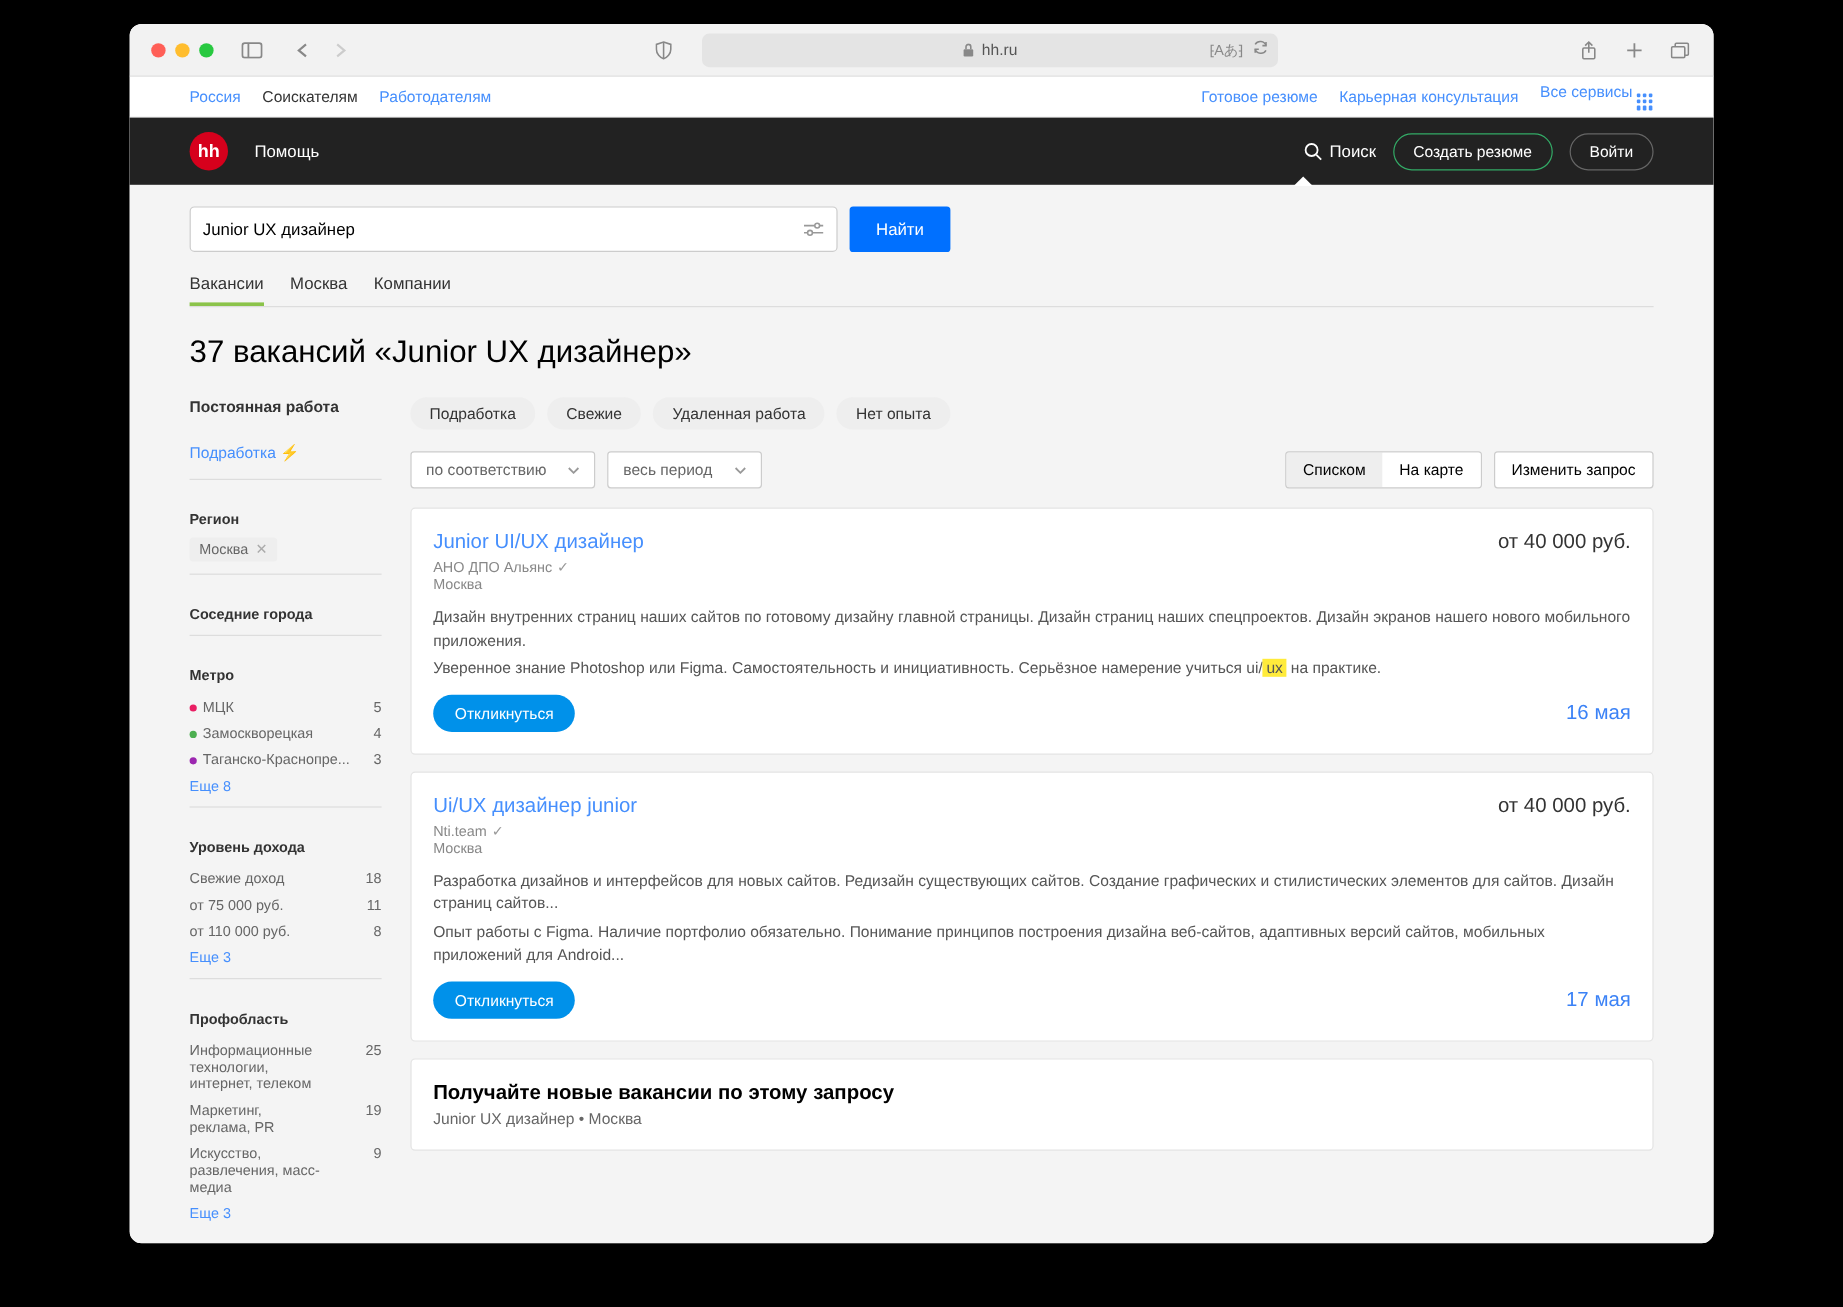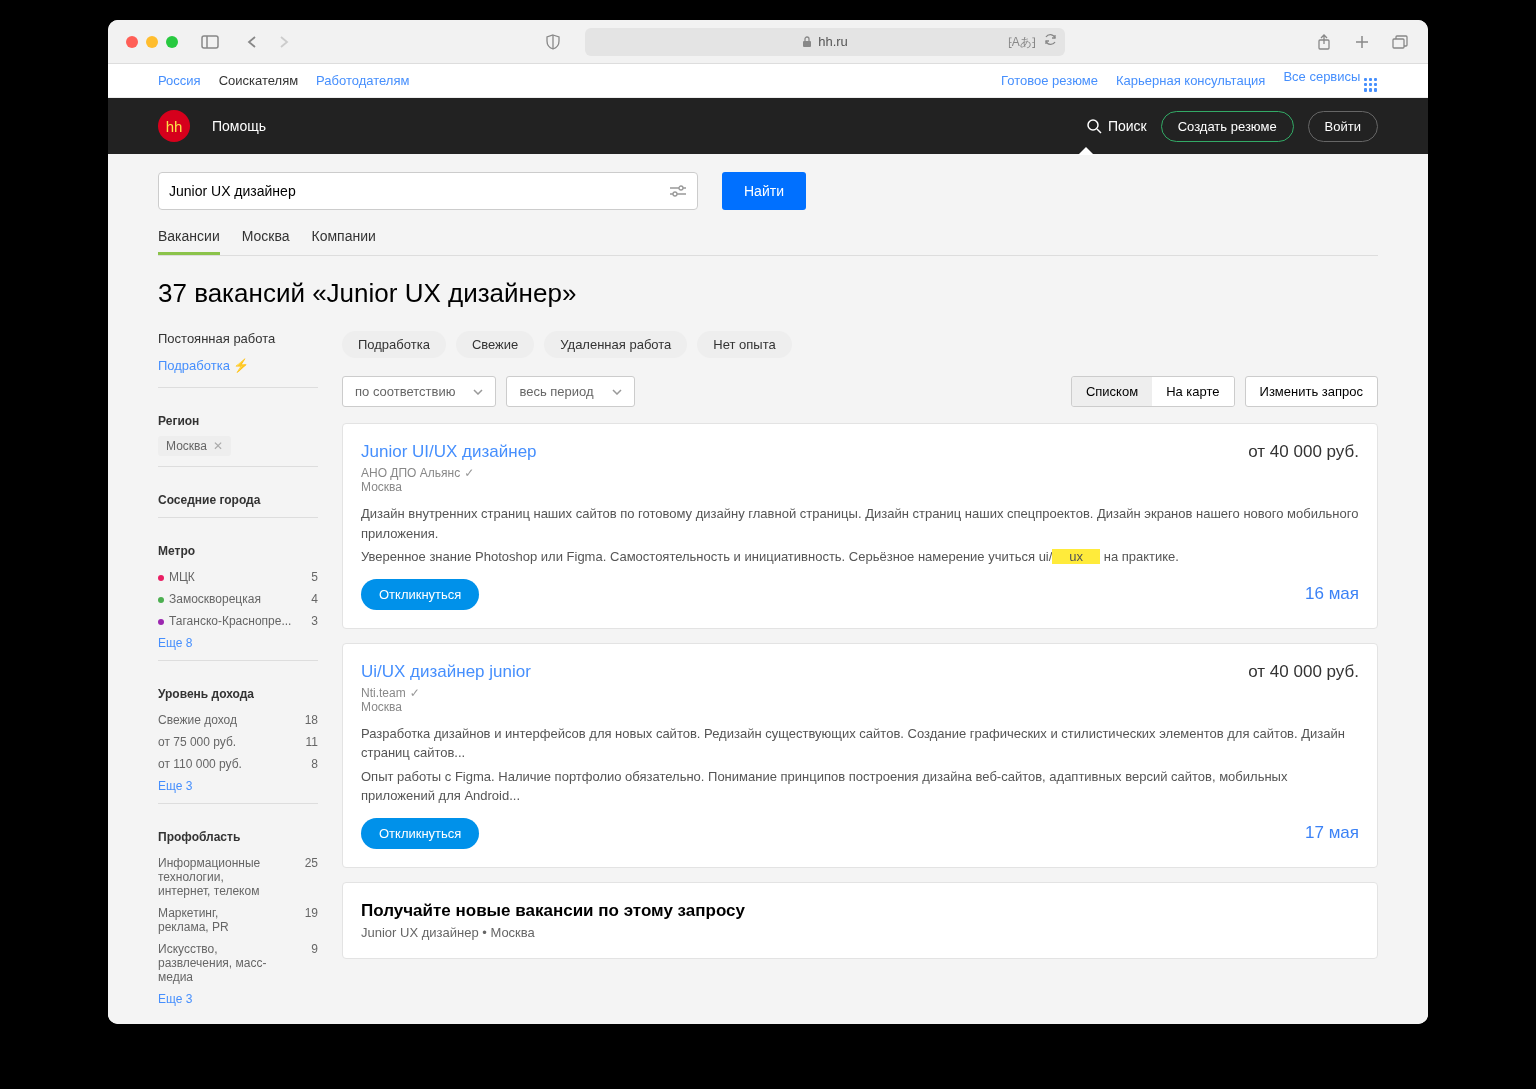--- a/index.html
+++ b/index.html
@@ -17,40 +17,40 @@
 .urlbar-right{position:absolute;right:8px;display:flex;gap:8px;color:#888}
 .tb-right{margin-left:auto;display:flex;gap:18px;color:#888}
 .topnav{height:34px;background:#fff;display:flex;align-items:center;padding:0 50px;font-size:13px;border-bottom:1px solid #eee}
 .topnav a{color:#468ffd;text-decoration:none;margin-right:18px}
 .topnav .cur{color:#333;margin-right:18px}
 .topnav-right{margin-left:auto;display:flex;gap:18px;align-items:center}
 .topnav-right a{color:#468ffd;margin:0}
 .grid-icon{width:14px;height:14px;display:inline-grid;grid-template-columns:repeat(3,3px);gap:2px}
 .grid-icon span{background:#468ffd;border-radius:1px}
 .header{background:#222;height:56px;display:flex;align-items:center;padding:0 50px;position:relative}
-.logo{width:32px;height:32px;background:#d6001c;border-radius:50%;display:flex;align-items:center;justify-content:center;color:#fde047;font-weight:normal;font-size:15px;margin-right:22px}
+.logo{width:32px;height:32px;background:#d6001c;border-radius:50%;display:flex;align-items:center;justify-content:center;color:#ffffff;font-weight:bold;font-size:15px;margin-right:22px}
 .help{color:#fff;font-size:14px}
 .header-right{margin-left:auto;display:flex;gap:14px;align-items:center}
 .search-link{color:#fff;font-size:14px;display:flex;gap:6px;align-items:center}
 .btn-outline{border:1px solid #3a6;color:#fff;border-radius:20px;padding:7px 16px;font-size:13px;background:transparent}
 .btn-outline2{border:1px solid #666;color:#fff;border-radius:20px;padding:7px 16px;font-size:13px;background:transparent}
 .tri{position:absolute;bottom:-1px;left:50%;transform:translateX(310px);width:0;height:0;border:8px solid transparent;border-bottom-color:#fff}
 .content{background:#f4f4f4;padding:18px 50px;min-height:740px}
 .searchbox{display:flex;gap:0;margin-bottom:10px}
 .searchinput{flex:0 0 540px;display:flex;background:#fff;border:1px solid #ccc;border-radius:4px;align-items:center;padding:0 10px;height:38px}
 .searchinput input{border:none;outline:none;flex:1;font-size:14px}
 .settings-icon{color:#999;font-size:18px}
-.btn-find{background:#0070ff;color:#fff;border:none;padding:0 22px;height:38px;font-size:14px;margin-left:24px;border-radius:3px}
+.btn-find{background:#0070ff;color:#fff;border:none;padding:0 22px;height:38px;font-size:14px;margin-left:10px;border-radius:3px}
 .tabs{display:flex;gap:22px;font-size:14px;margin-bottom:22px;border-bottom:1px solid #ddd}
 .tab{padding:8px 0;color:#333;cursor:pointer}
 .tab.active{border-bottom:3px solid #8bc34a;font-weight:500}
 h1{font-size:26px;font-weight:400;margin-bottom:22px}
 .main{display:flex;gap:24px}
 .sidebar{width:160px;font-size:13px;color:#666}
-.side-title{font-weight:400;color:#333;margin-bottom:12px}
+.side-title{font-weight:700;color:#333;margin-bottom:24px}
 .side-link{color:#468ffd;margin-bottom:14px}
 .section{border-top:1px solid #ddd;padding-top:26px;margin-top:10px}
 .section h4{font-size:12px;font-weight:600;color:#333;margin-bottom:8px}
 .chip{background:#eee;padding:3px 8px;border-radius:3px;display:inline-flex;align-items:center;gap:6px;color:#666;font-size:12px}
 .chip .x{color:#aaa}
 .row{display:flex;justify-content:space-between;padding:4px 0;color:#666;font-size:12px}
 .row .dot2{width:6px;height:6px;border-radius:50%;display:inline-block;margin-right:5px}
 .more{color:#468ffd;font-size:12px;margin-top:4px}
 .results{flex:1}
 .pills{display:flex;gap:10px;margin-bottom:18px}
@@ -62,21 +62,21 @@
 .seg button.act{background:#eee}
 .change{background:#fff;border:1px solid #ccc;padding:7px 14px;font-size:13px;border-radius:3px}
 .card{background:#fff;border:1px solid #e3e3e3;border-radius:4px;padding:18px;margin-bottom:14px}
 .card-head{display:flex;justify-content:space-between;align-items:start;margin-bottom:4px}
 .card-title{color:#468ffd;font-size:17px}
 .card-salary{font-size:17px;color:#333}
 .company{font-size:12px;color:#888;display:flex;gap:4px;align-items:center}
 .check{color:#999}
 .city{font-size:12px;color:#888;margin-bottom:10px}
 .desc{font-size:13px;color:#555;line-height:1.5;margin-bottom:4px}
-.hl{background:#ffeb3b;padding:0 17px}
+.hl{background:#ffeb3b;padding:0 3px}
 .card-foot{display:flex;justify-content:space-between;align-items:center;margin-top:12px}
 .apply{background:#0091ea;color:#fff;border:none;border-radius:18px;padding:8px 18px;font-size:13px}
 .date{color:#3b82f6;font-size:17px}
 .subscribe{background:#fff;border:1px solid #e3e3e3;border-radius:4px;padding:18px}
 .subscribe h3{font-size:17px;margin-bottom:4px}
 .subscribe p{font-size:13px;color:#666}
 svg{display:block}
 </style>
 </head>
 <body>

